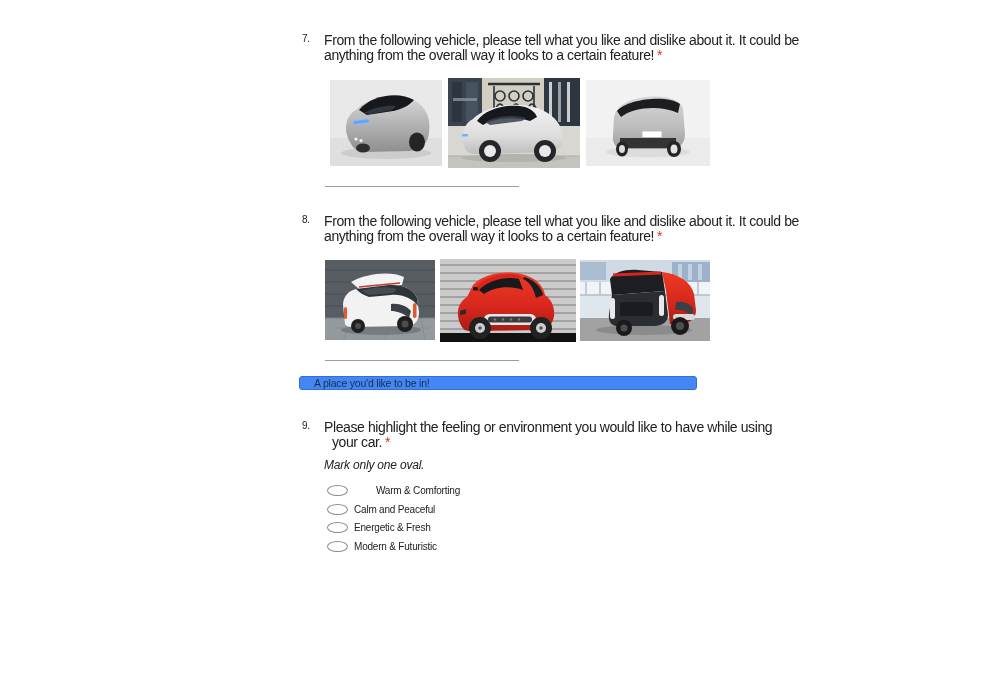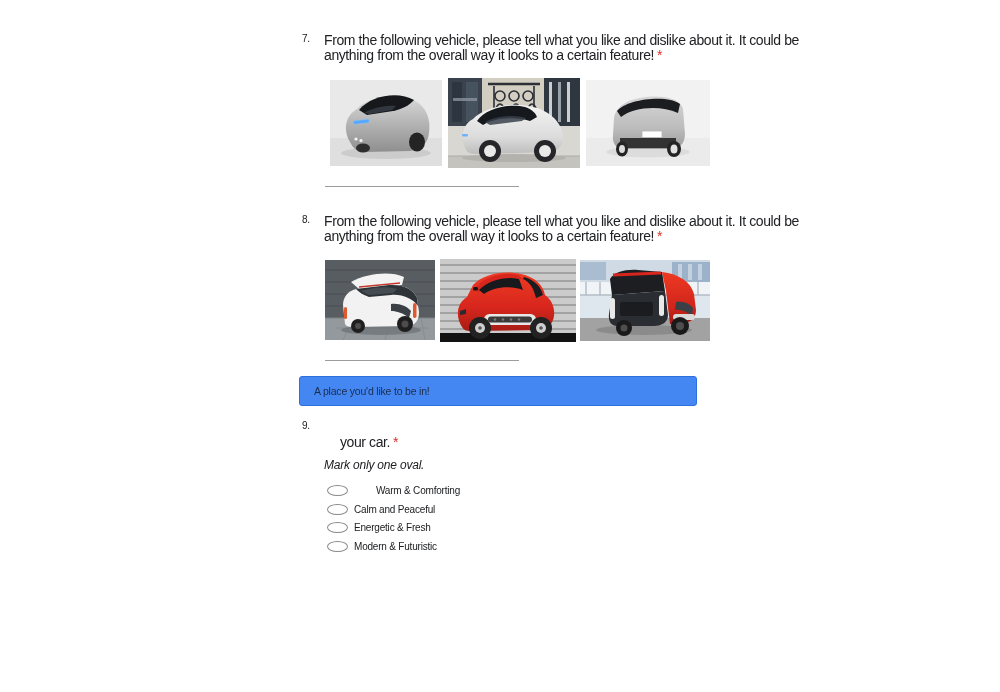--- a/index.html
+++ b/index.html
@@ -210,26 +210,27 @@
     <rect x="79" y="35" width="5" height="21" rx="2.5" fill="#e9e9e9"></rect>
     <rect x="40" y="42" width="33" height="14" rx="2" fill="#1a1c20"></rect>
     <circle cx="44" cy="68" r="8" fill="#1a1a1a"></circle>
     <circle cx="44" cy="68" r="3.5" fill="#4e4e4e"></circle>
     <circle cx="100" cy="66" r="9" fill="#1a1a1a"></circle>
     <circle cx="100" cy="66" r="4" fill="#4e4e4e"></circle>
   </svg>
 
   <div class="abs answer-line" style="left:325px;top:360px;width:194px;"></div>
 
-  <div class="abs banner" style="left:299px;top:376px;width:398px;height:30px;text-align:right;">
+  <div class="abs banner" style="left:299px;top:376px;width:398px;height:14px;text-align:right;">
     <span class="banner-text">A place you'd like to be in!</span>
   </div>
 
   <div class="abs qnum" style="left:302px;top:420px;">9.</div>
-  <div class="abs qline" style="left:340px;top:435px;text-align:center;">
+  <div class="abs qline" style="left:324px;top:420px;">Please highlight the feeling or environment you would like to have while using</div>
+  <div class="abs qline" style="left:332px;top:435px;text-align:center;">
     <span>your car.</span><span class="req">*</span>
   </div>
   <div class="abs instruction" style="left:324px;top:458px;">Mark only one oval.</div>
 
   <div class="abs option-row" style="left:327px;top:484px;gap:22px;">
     <span class="oval"></span>
     <span class="option-label">Warm &amp; Comforting</span>
   </div>
   <div class="abs option-row" style="left:327px;top:503px;">
     <span class="oval"></span>

